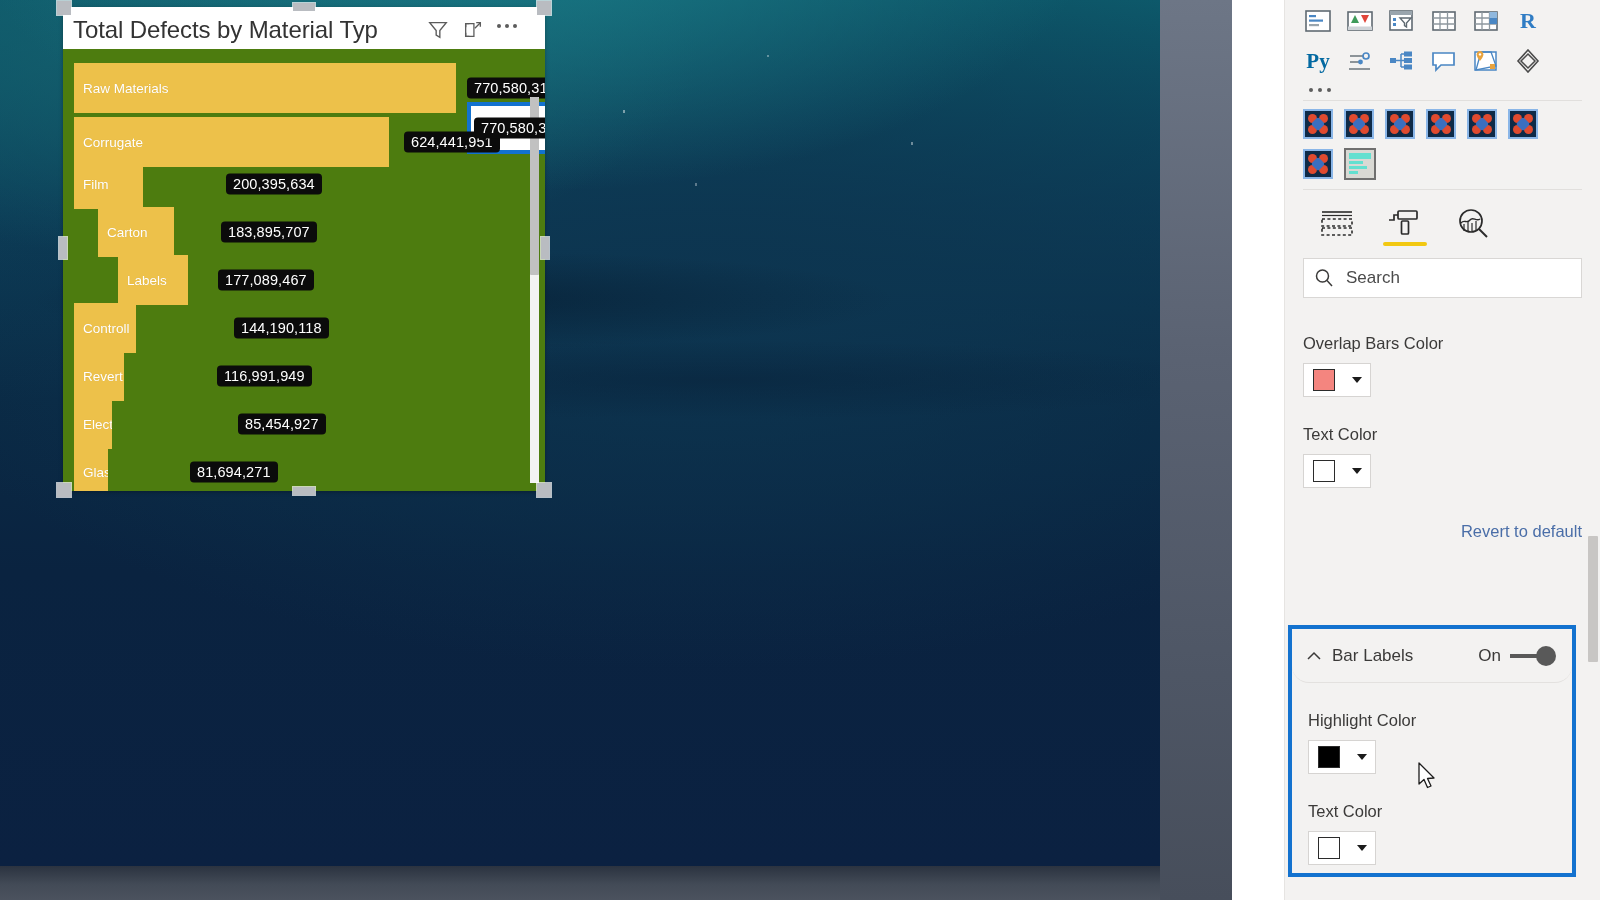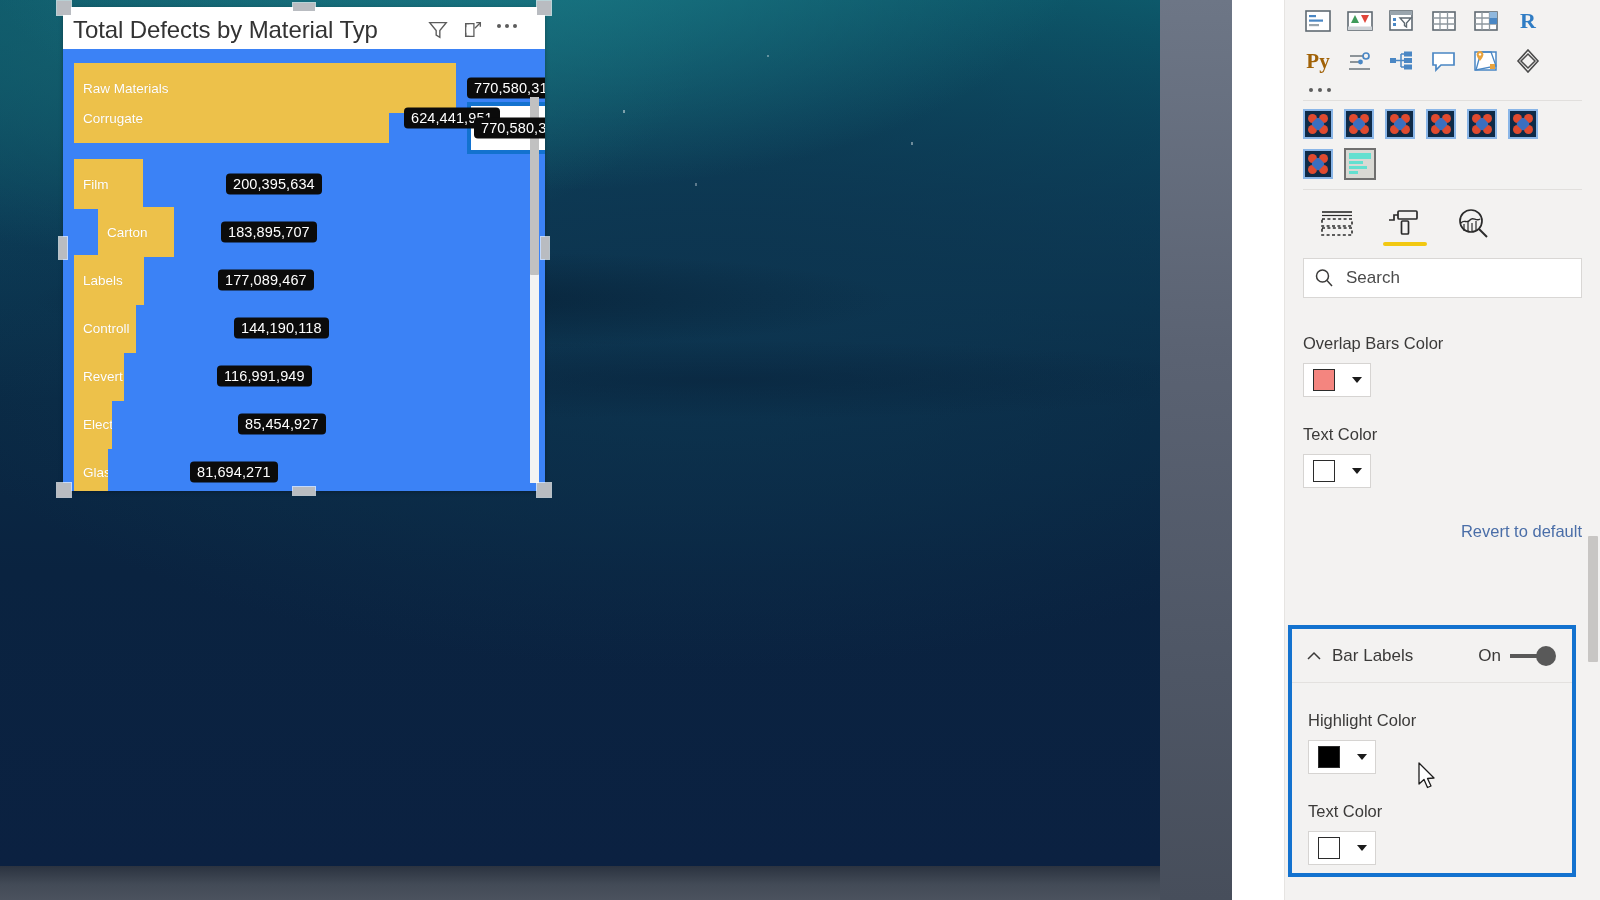--- a/index.html
+++ b/index.html
@@ -69,21 +69,21 @@
     font-family: "Liberation Sans", sans-serif;
   }
   .hdr-icons { margin-left: auto; display: flex; align-items: center; gap: 13px; padding-right: 2px; }
   .hdr-icon { width: 22px; height: 22px; display: block; color: #5c5c5c; cursor: pointer; }
   .dots3 { display: flex; gap: 4px; align-items: center; padding-bottom: 8px; cursor: pointer; }
   .dots3 i { width: 4px; height: 4px; border-radius: 50%; background: #5c5c5c; display: block; }
 
   
   .plot {
     position: absolute; left: 0; top: 42px; width: 482px; height: 442px;
-    overflow: hidden; background: #3b82f6;
+    overflow: hidden; background: #4d7c0f;
   }
   .bar-row { position: absolute; left: 11px; }
   .bar {
     position: absolute; left: 0; top: 0; height: 100%;
     background: #edc14a; display: flex; align-items: center;
   }
   .bar-cat {
     color: #ffffff; font-size: 13.5px; padding-left: 9px;
     white-space: nowrap; overflow: hidden; text-overflow: clip;
     text-shadow: 0 0 1px rgba(0,0,0,.12);
@@ -184,20 +184,21 @@
   }
 
   
   .bl-card {
     position: absolute; left: 1288px; top: 625px; width: 288px; height: 252px;
     border: 4px solid #1372cf; box-sizing: border-box; background: #f3f2f1;
   }
   .bl-head {
     display: flex; align-items: center; height: 54px; padding: 0 16px 0 14px;
     border-bottom: 1px solid #e3e1df;
+    border-radius: 17px;
   }
   .chev-up { width: 16px; height: 16px; color: #3b3a39; }
   .bl-title { font-size: 17px; color: #3b3a39; margin-left: 10px; }
   .bl-on { margin-left: auto; display: flex; align-items: center; gap: 9px; }
   .bl-on-text { font-size: 17px; color: #3b3a39; }
   .toggle { width: 46px; height: 20px; position: relative; cursor: pointer; }
   .toggle .bar-line {
     position: absolute; left: 0; top: 8px; width: 34px; height: 4px; background: #595959;
   }
   .toggle .knob {
@@ -262,21 +263,21 @@
 
       <div class="bar-row" style="top:14px;height:50px;width:460px;">
         <div class="bar" style="width:382px;">
           <span class="bar-cat">Raw Materials</span>
         </div>
         <div class="val-pill" style="left:393px;">770,580,317</div>
       </div>
       <div class="pill-highlight" style="left:404px;top:53px;width:94px;height:52px;"></div>
       <div class="val-pill" style="left:411px;top:79px;transform:translateY(-50%);z-index:5;">770,580,317</div>
 
-      <div class="bar-row" style="top:44px;height:50px;width:460px;">
+      <div class="bar-row" style="top:68px;height:50px;width:460px;">
         <div class="bar" style="width:315px;">
           <span class="bar-cat">Corrugate</span>
         </div>
         <div class="val-pill" style="left:330px;">624,441,951</div>
       </div>
 
       <div class="bar-row" style="top:110px;height:50px;width:460px;">
         <div class="bar" style="width:69px;">
           <span class="bar-cat">Film</span>
         </div>
@@ -284,21 +285,21 @@
       </div>
 
       <div class="bar-row" style="top:158px;height:50px;width:460px;">
         <div class="bar" style="width:76px;margin-left:24px;">
           <span class="bar-cat">Carton</span>
         </div>
         <div class="val-pill" style="left:147px;">183,895,707</div>
       </div>
 
       <div class="bar-row" style="top:206px;height:50px;width:460px;">
-        <div class="bar" style="width:70px;">
+        <div class="bar" style="width:70px;margin-left:44px;">
           <span class="bar-cat">Labels</span>
         </div>
         <div class="val-pill" style="left:144px;">177,089,467</div>
       </div>
 
       <div class="bar-row" style="top:254px;height:50px;width:460px;">
         <div class="bar" style="width:62px;">
           <span class="bar-cat">Controll</span>
         </div>
         <div class="val-pill" style="left:160px;">144,190,118</div>
@@ -383,21 +384,21 @@
             <rect x="16.5" y="2" width="7.5" height="6" fill="#8fb8de"></rect>
           </svg>
         </div>
         <div class="viz-btn">
           <span style="color:#2f7cc4;font-size:22px;font-weight:bold;font-family:'Liberation Serif',serif;">R</span>
         </div>
       </div>
 
       <div class="viz-row">
         <div class="viz-btn">
-          <span style="color:#a16207;font-size:21px;font-weight:bold;font-family:'Liberation Serif',serif;">Py</span>
+          <span style="color:#0369a1;font-size:21px;font-weight:bold;font-family:'Liberation Serif',serif;">Py</span>
         </div>
         <div class="viz-btn">
           <svg width="26" height="22" viewBox="0 0 26 22">
             <path d="M2 19h21" stroke="#6b747b" stroke-width="1.5"></path>
             <path d="M3 6h14M3 12h9" stroke="#6b747b" stroke-width="1.5"></path>
             <circle cx="19" cy="6" r="3" fill="none" stroke="#4a87c4" stroke-width="1.7"></circle>
             <circle cx="13.5" cy="12" r="2.4" fill="#4a87c4"></circle>
           </svg>
         </div>
         <div class="viz-btn">

